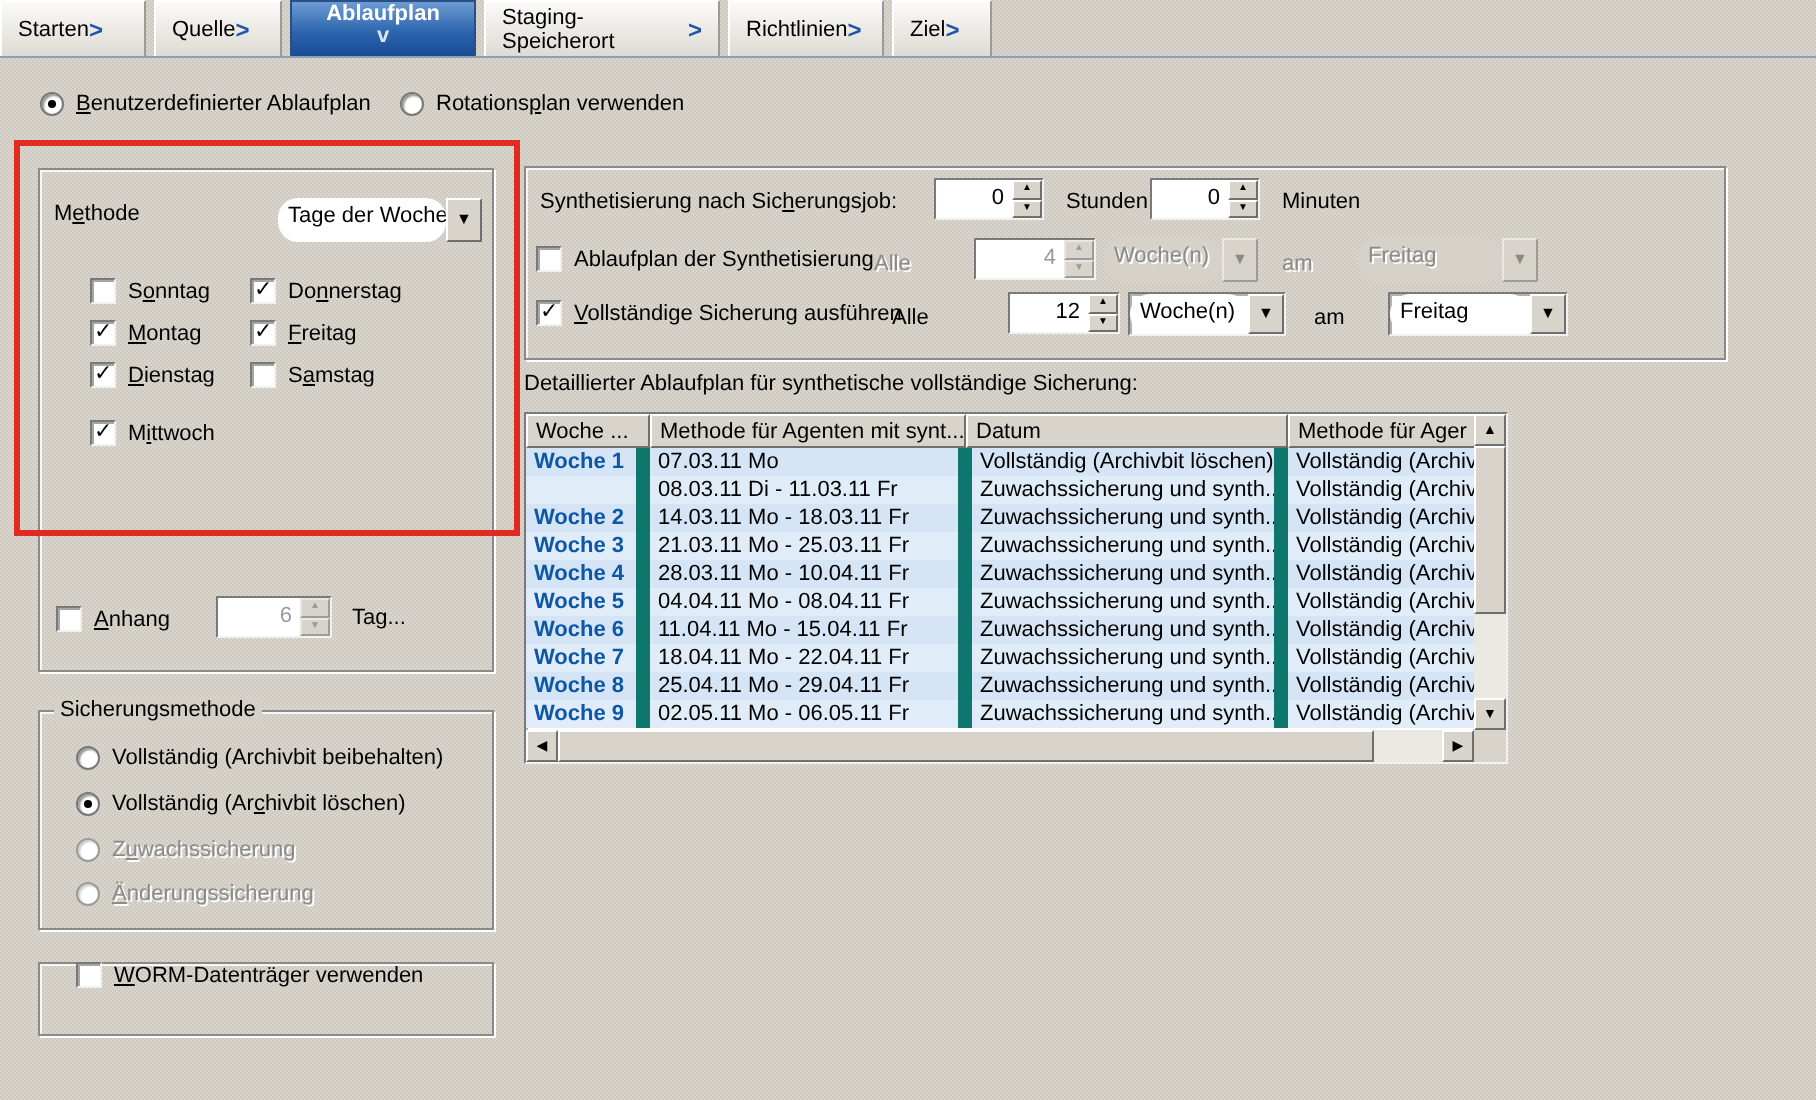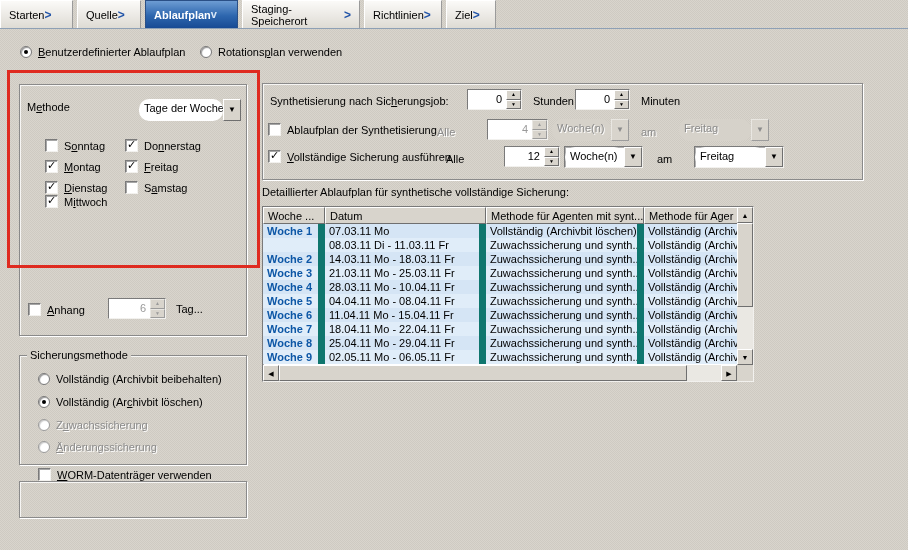--- a/index.html
+++ b/index.html
@@ -17,21 +17,21 @@
   
   .tabbar{position:absolute;left:0;top:0;width:908px;height:28px;
     border-bottom:1px solid #8ea0b5;display:flex;align-items:stretch;}
   .tab{display:flex;align-items:center;
     padding:0 8px;margin-right:4px;box-sizing:border-box;
     background:linear-gradient(#fbfaf8,#dedbd4);
     border:1px solid #9a9a9a;border-bottom:none;border-top-color:#fff;border-left-color:#fff;
     cursor:default;}
   .tab .chev{color:#2254a8;font-weight:bold;font-size:12px;line-height:1;}
   .tab.active{background:linear-gradient(180deg,#6d9cd3 0%,#2d66ae 55%,#174a94 100%);
-    border-color:#2a4f86;color:#fff;font-weight:bold;}
+    border-color:#2a4f86;color:#fff;font-weight:bold;flex-direction:column;}
   .tab.active .chev{color:#d8e6f6;font-size:11px;}
 
   
   .cb{width:13px;height:13px;box-sizing:border-box;background:#fff;flex:none;
     border:1px solid;border-color:#7a7a7a #f2f1ee #f2f1ee #7a7a7a;
     box-shadow:inset 1px 1px 0 rgba(0,0,0,.35);position:relative;}
   .cb.checked::after{content:"\2713";position:absolute;left:1px;top:-2px;
     font-size:11px;font-weight:bold;color:#000;}
   .rb{width:12px;height:12px;box-sizing:border-box;border-radius:50%;background:#fff;flex:none;
     border:1px solid #777;box-shadow:inset 1px 1px 1px rgba(0,0,0,.4), inset -1px -1px 0 #fff;
@@ -159,21 +159,21 @@
     <span>S<u>o</u>nntag</span>
   </div>
   <div class="row" style="left:45px;top:160px">
     <span class="cb checked"></span>
     <span><u>M</u>ontag</span>
   </div>
   <div class="row" style="left:45px;top:181px">
     <span class="cb checked"></span>
     <span><u>D</u>ienstag</span>
   </div>
-  <div class="row" style="left:45px;top:195px">
+  <div class="row" style="left:45px;top:210px">
     <span class="cb checked"></span>
     <span>M<u>i</u>ttwoch</span>
   </div>
   <div class="row" style="left:125px;top:139px">
     <span class="cb checked"></span>
     <span>Do<u>n</u>nerstag</span>
   </div>
   <div class="row" style="left:125px;top:160px">
     <span class="cb checked"></span>
     <span><u>F</u>reitag</span>
@@ -209,21 +209,21 @@
   <div class="row" style="left:38px;top:419px">
     <span class="rb dis"></span>
     <span class="graytxt">Z<u>u</u>wachssicherung</span>
   </div>
   <div class="row" style="left:38px;top:441px">
     <span class="rb dis"></span>
     <span class="graytxt"><u>Ä</u>nderungssicherung</span>
   </div>
 
   <div class="abs etched" style="left:19px;top:481px;width:226px;height:35px"></div>
-  <div class="row" style="left:38px;top:468px">
+  <div class="row" style="left:38px;top:481px">
     <span class="cb"></span>
     <span><u>W</u>ORM-Datenträger verwenden</span>
   </div>
 
   <div class="abs etched" style="left:262px;top:83px;width:599px;height:95px"></div>
   <span class="abs" style="left:270px;top:95px">Synthetisierung nach Sic<u>h</u>erungsjob:</span>
   <div class="abs spin sunken" style="left:467px;top:89px;width:55px">
     <span class="val">0</span>
     <span class="btns">
       <span class="sb">▲</span>
@@ -282,22 +282,22 @@
   <div class="abs combo sunken" style="left:694px;top:146px;width:90px">
     <span class="val">Freitag</span>
     <span class="btn">▼</span>
   </div>
 
   <span class="ttl" style="left:262px;top:186px">Detaillierter Ablaufplan für synthetische vollständige Sicherung:</span>
   <div class="dtable">
     <div class="tmain">
       <div class="thead">
         <span class="th c1">Woche ...</span>
+        <span class="th c3">Methode für Agenten mit synt...</span>
         <span class="th c2">Datum</span>
-        <span class="th c3">Methode für Agenten mit synt...</span>
         <span class="th c4">Methode für Ager</span>
       </div>
       <div class="tbody">
         <div class="tr">
           <span class="td c1 week">Woche 1</span>
           <span class="td c2">07.03.11 Mo</span>
           <span class="td c3">Vollständig (Archivbit löschen)</span>
           <span class="td c4">Vollständig (Archiv</span>
         </div>
         <div class="tr">

